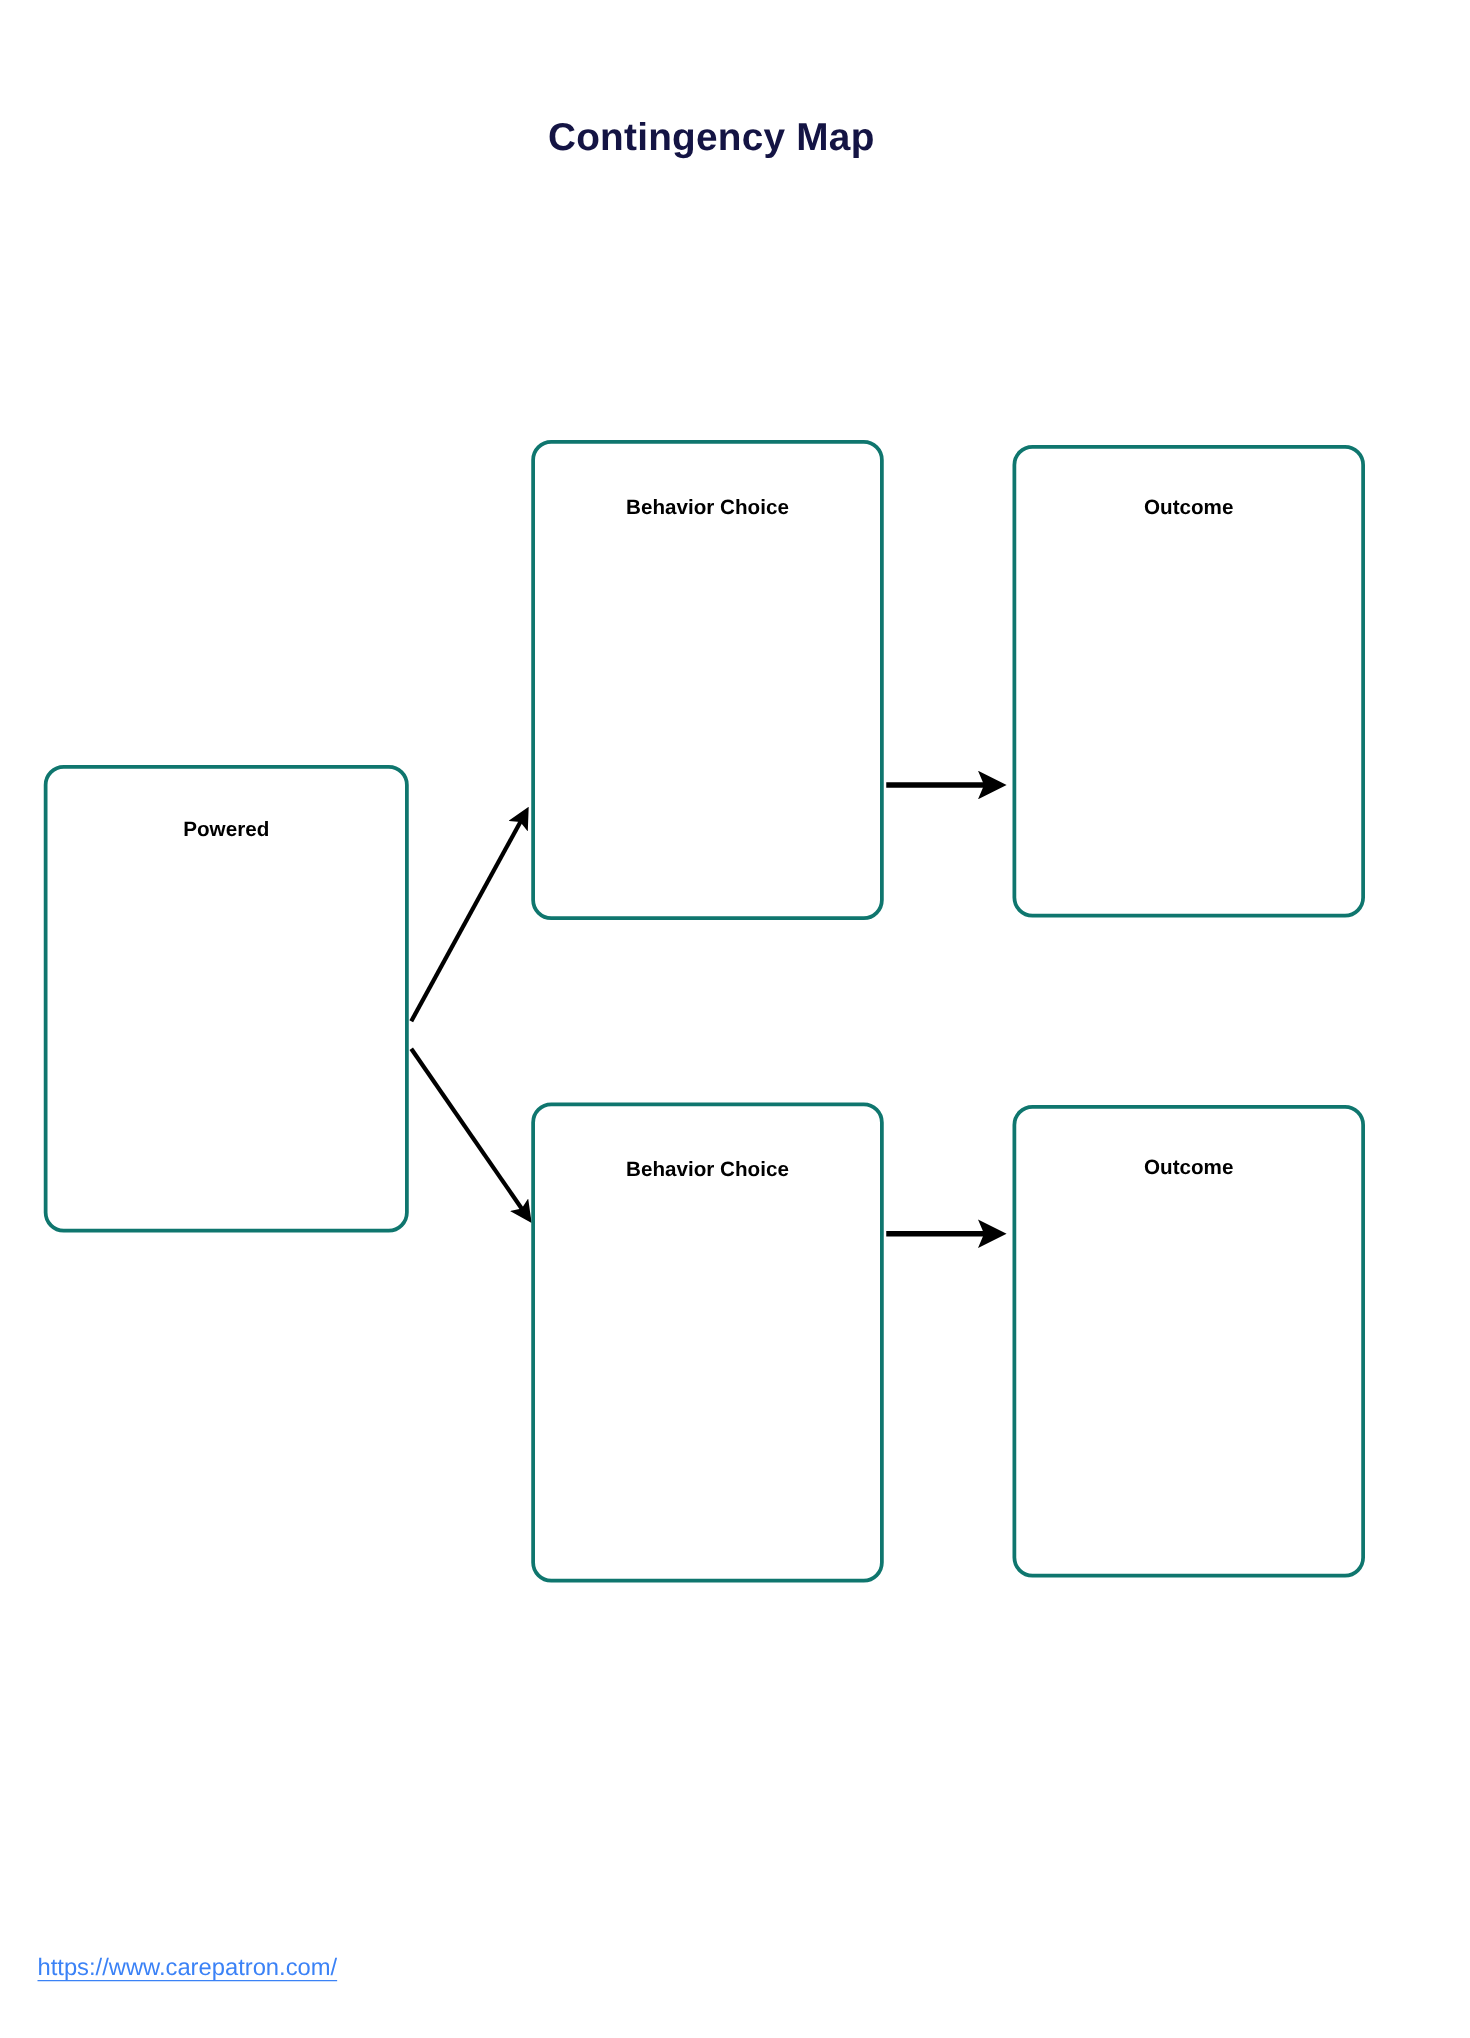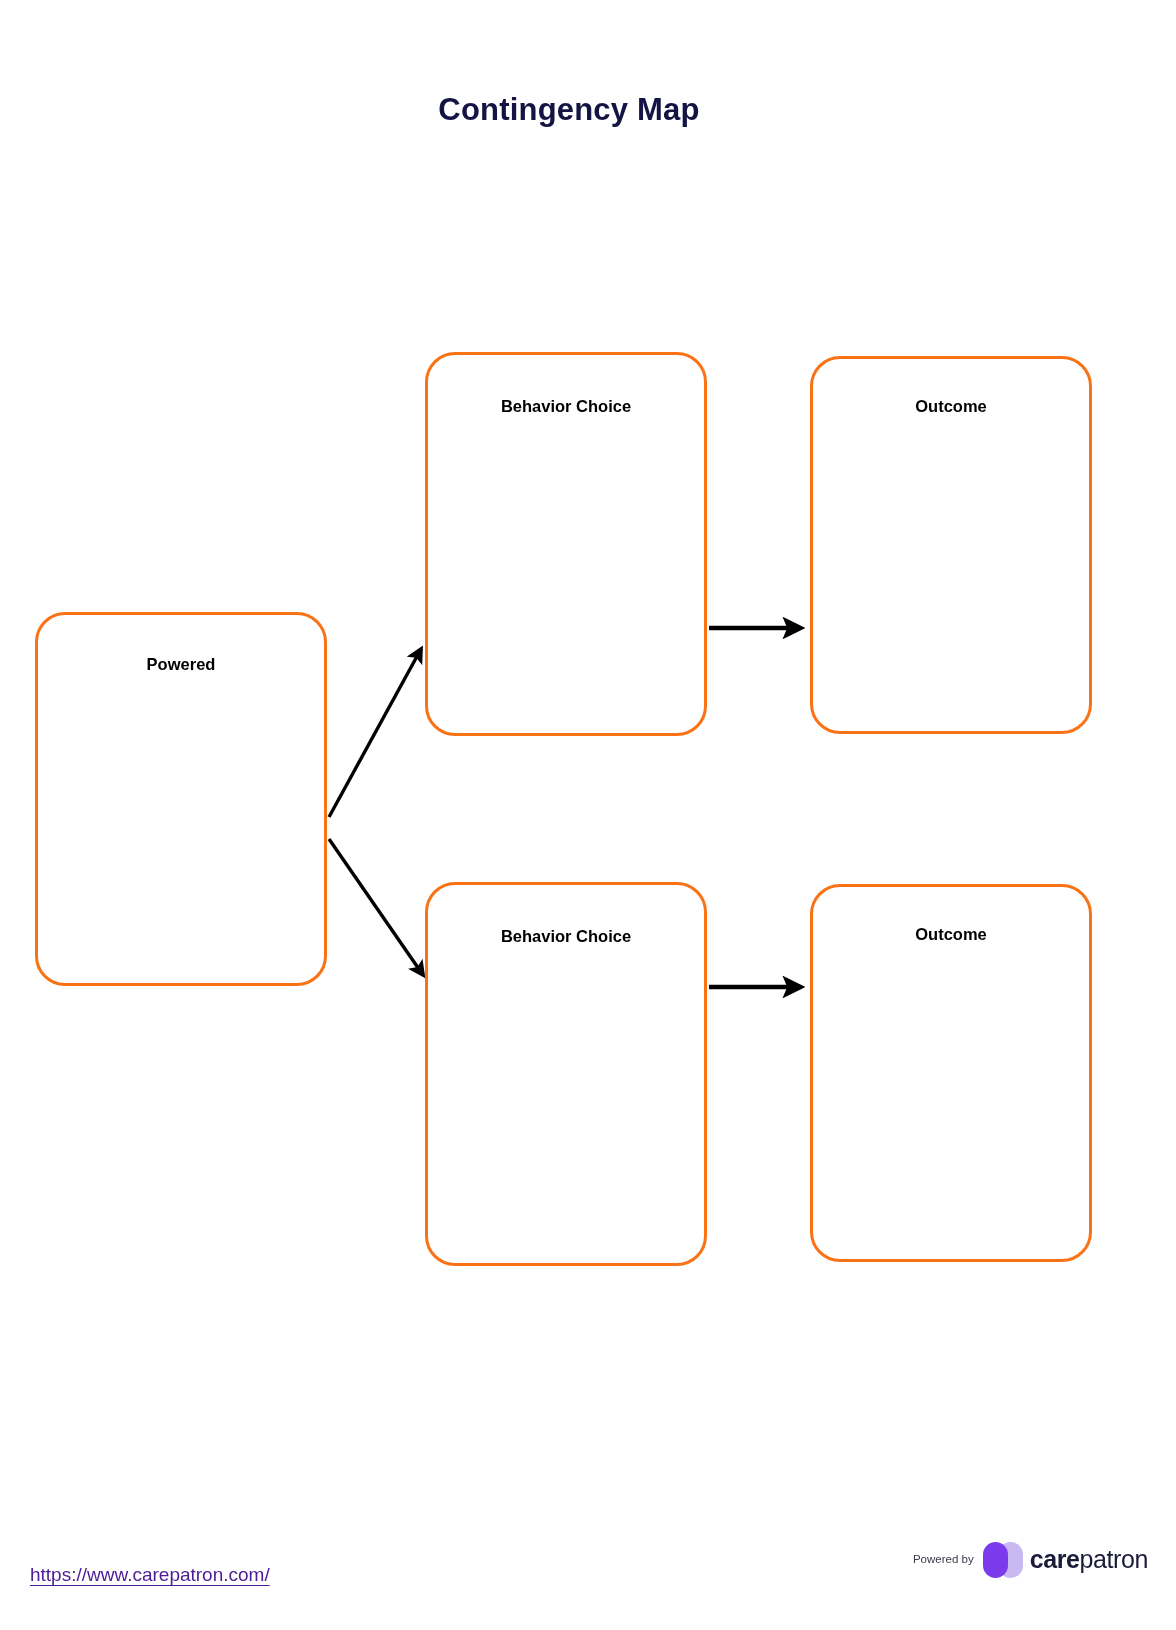--- a/index.html
+++ b/index.html
@@ -42,22 +42,22 @@
   #diagram {
     position: absolute;
     left: 0; top: 0;
     width: 1176px;
     height: 1630px;
   }
 
   .node {
     position: absolute;
     box-sizing: border-box;
-    border: 3px solid #f97316;
-    border-radius: 30px;
+    border: 3px solid #0f766e;
+    border-radius: 16px;
     background: #ffffff;
   }
   .node-label {
     position: absolute;
     left: 0;
     width: 100%;
     text-align: center;
     font-size: 16.5px;
     font-weight: bold;
     color: #000000;
@@ -86,21 +86,21 @@
     height: 1630px;
     pointer-events: none;
   }
 
   
   #footer-url {
     position: absolute;
     left: 30px;
     top: 1540px;
     font-size: 19px;
-    color: #4c1d95;
+    color: #3b82f6;
     text-decoration: underline;
     text-underline-offset: 4px;
     white-space: nowrap;
   }
 
   #footer-brand {
     position: absolute;
     right: 28px;
     top: 1516px;
     display: flex;
@@ -183,22 +183,14 @@
     </div>
 
     <div class="node" id="node-outcome-2">
       <div class="node-label">Outcome</div>
     </div>
 
   </div>
 
   <a id="footer-url" href="#">https://www.carepatron.com/</a>
 
-  <div id="footer-brand">
-    <span id="powered-by-text">Powered by</span>
-    <span id="brand-mark">
-      <span class="blob-back"></span>
-      <span class="blob-front"></span>
-    </span>
-    <span id="brand-wordmark"><span id="brand-word-care">care</span><span id="brand-word-patron">patron</span></span>
-  </div>
 
 </div>
 
 </body></html>

